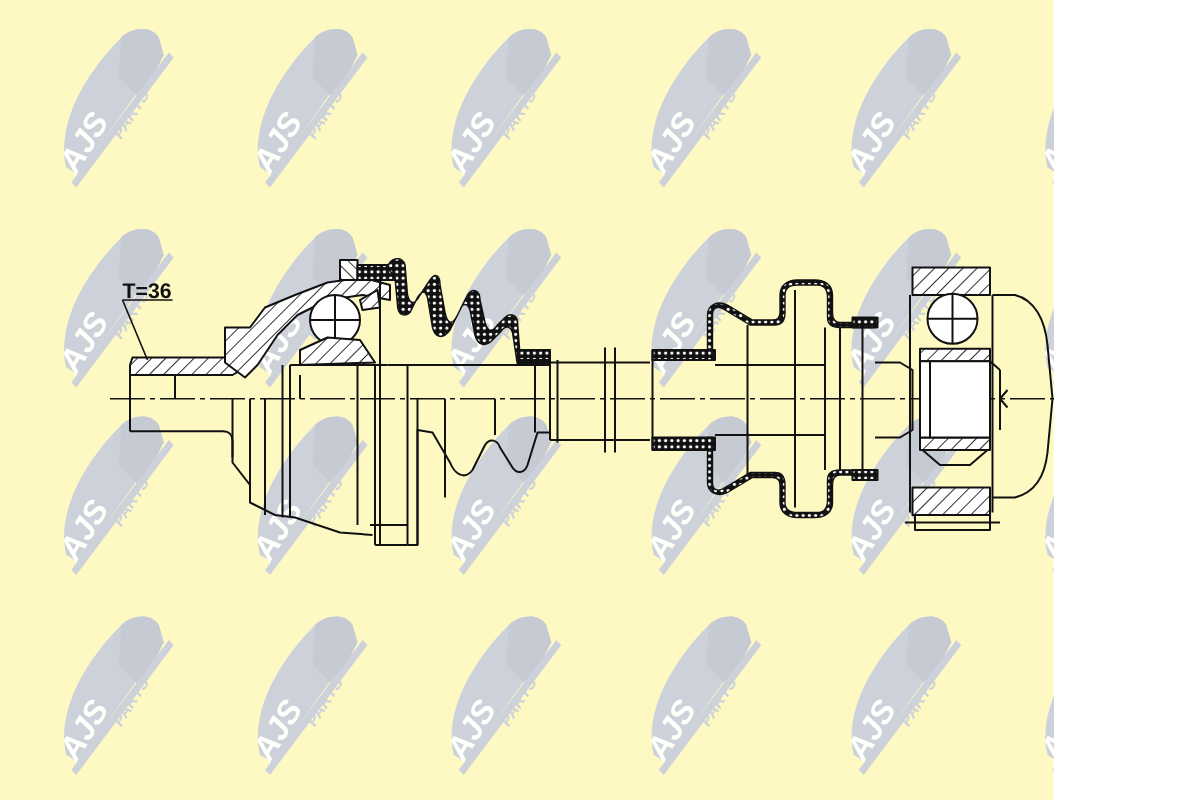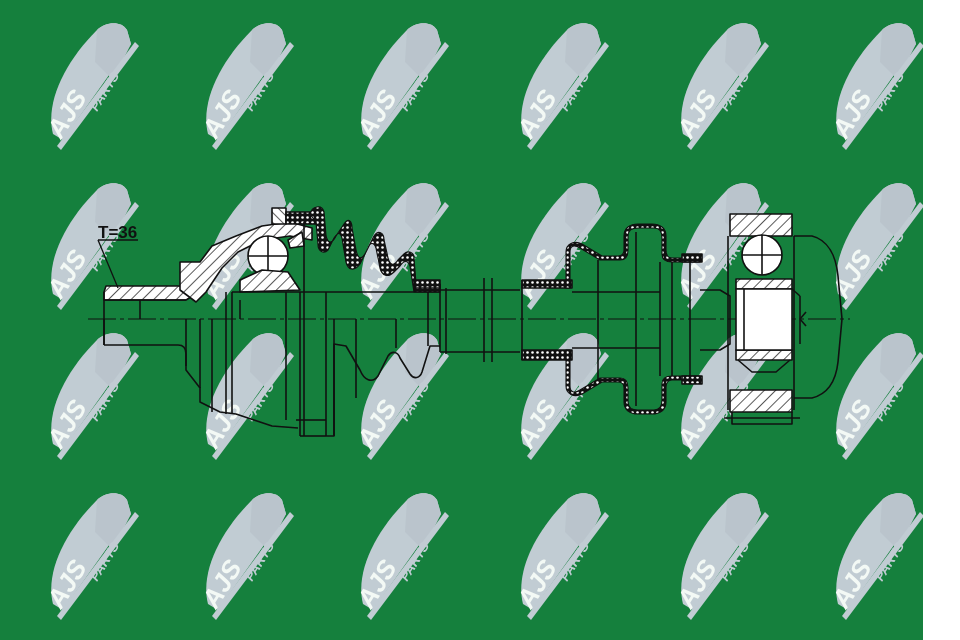--- a/index.html
+++ b/index.html
@@ -1,16 +1,16 @@
 <!DOCTYPE html>
 <html><head>
 <meta charset="utf-8">
 <style>
   html, body { margin: 0; padding: 0; background: #ffffff; }
-  #stage { position: relative; width: 923px; height: 640px; overflow: hidden; background: #15803d; font-family: "Liberation Sans", sans-serif; }
+  #stage { position: relative; width: 843px; height: 640px; overflow: hidden; background: #fef9c3; font-family: "Liberation Sans", sans-serif; }
   svg { position: absolute; left: 0; top: 0; }
   .wm-text { font-family: "Liberation Sans", sans-serif; font-weight: bold; font-style: italic; }
   .lbl { font-family: "Liberation Sans", sans-serif; font-weight: bold; }
 </style>
 </head>
 <body>
 
 <div id="stage">
 <svg width="960" height="640" viewBox="0 0 960 640" xmlns="http://www.w3.org/2000/svg">
   <defs>

